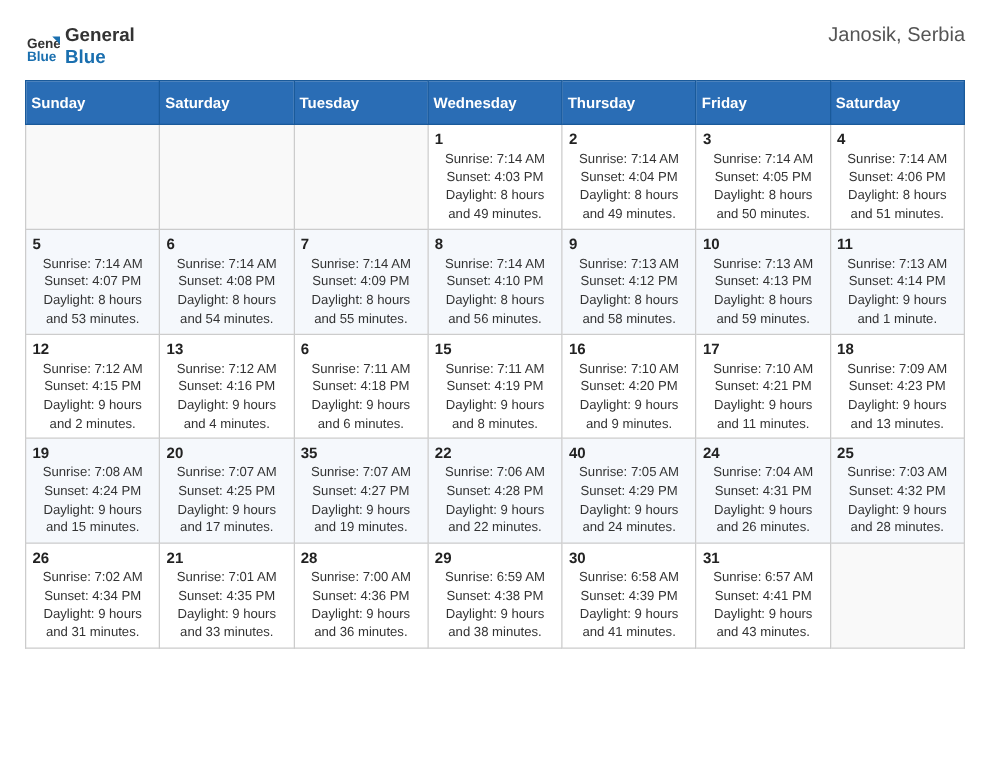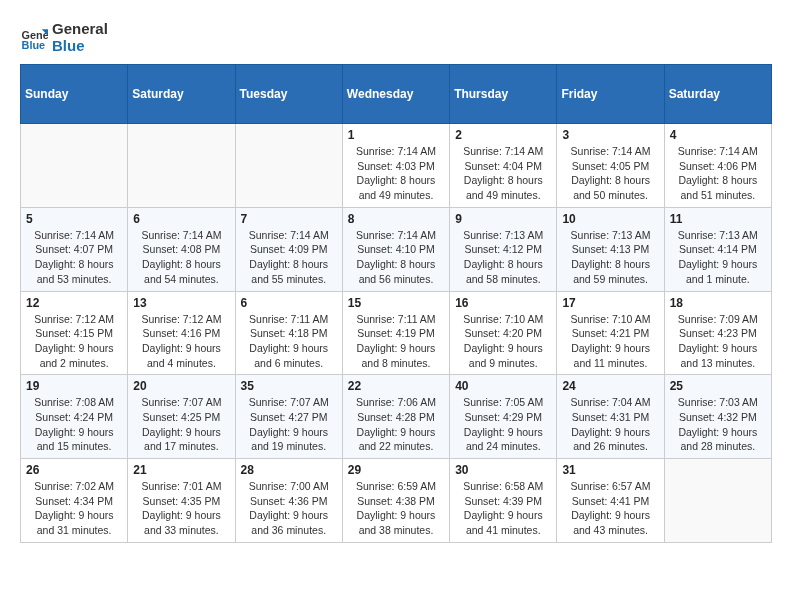--- a/index.html
+++ b/index.html
@@ -38,21 +38,21 @@
       color: #555;
     }
     .calendar {
       width: 100%;
       border-collapse: collapse;
       font-size: 11px;
     }
     .calendar th {
       background: #2a6db5;
       color: #fff;
-      padding: 22px 4px;
+      padding: 10px 4px;
       text-align: left;
       font-size: 12px;
       border: 1px solid #1a5a9a;
     }
     .calendar td {
       border: 1px solid #ccc;
       vertical-align: top;
       padding: 4px 5px;
       width: calc(100% / 7);
       min-height: 80px;
@@ -89,20 +89,21 @@
       <text x="2" y="20" font-size="14" font-weight="bold" fill="#333">General</text>
       <text x="2" y="33" font-size="14" font-weight="bold" fill="#1a6faf">Blue</text>
       <polygon points="28,8 36,8 36,16" fill="#1a6faf"></polygon>
     </svg>
     <div>
       <div style="font-size:15px;font-weight:bold;color:#333;">General</div>
       <div style="font-size:15px;font-weight:bold;color:#1a6faf;">Blue</div>
     </div>
   </div>
   <div class="title-block">
+    <div class="location">Janosik, Serbia</div>
   </div>
 </div>
 
 <table class="calendar">
   <thead>
     <tr>
     <th>Sunday</th>
         <th>Saturday</th>
         <th>Tuesday</th>
         <th>Wednesday</th>

